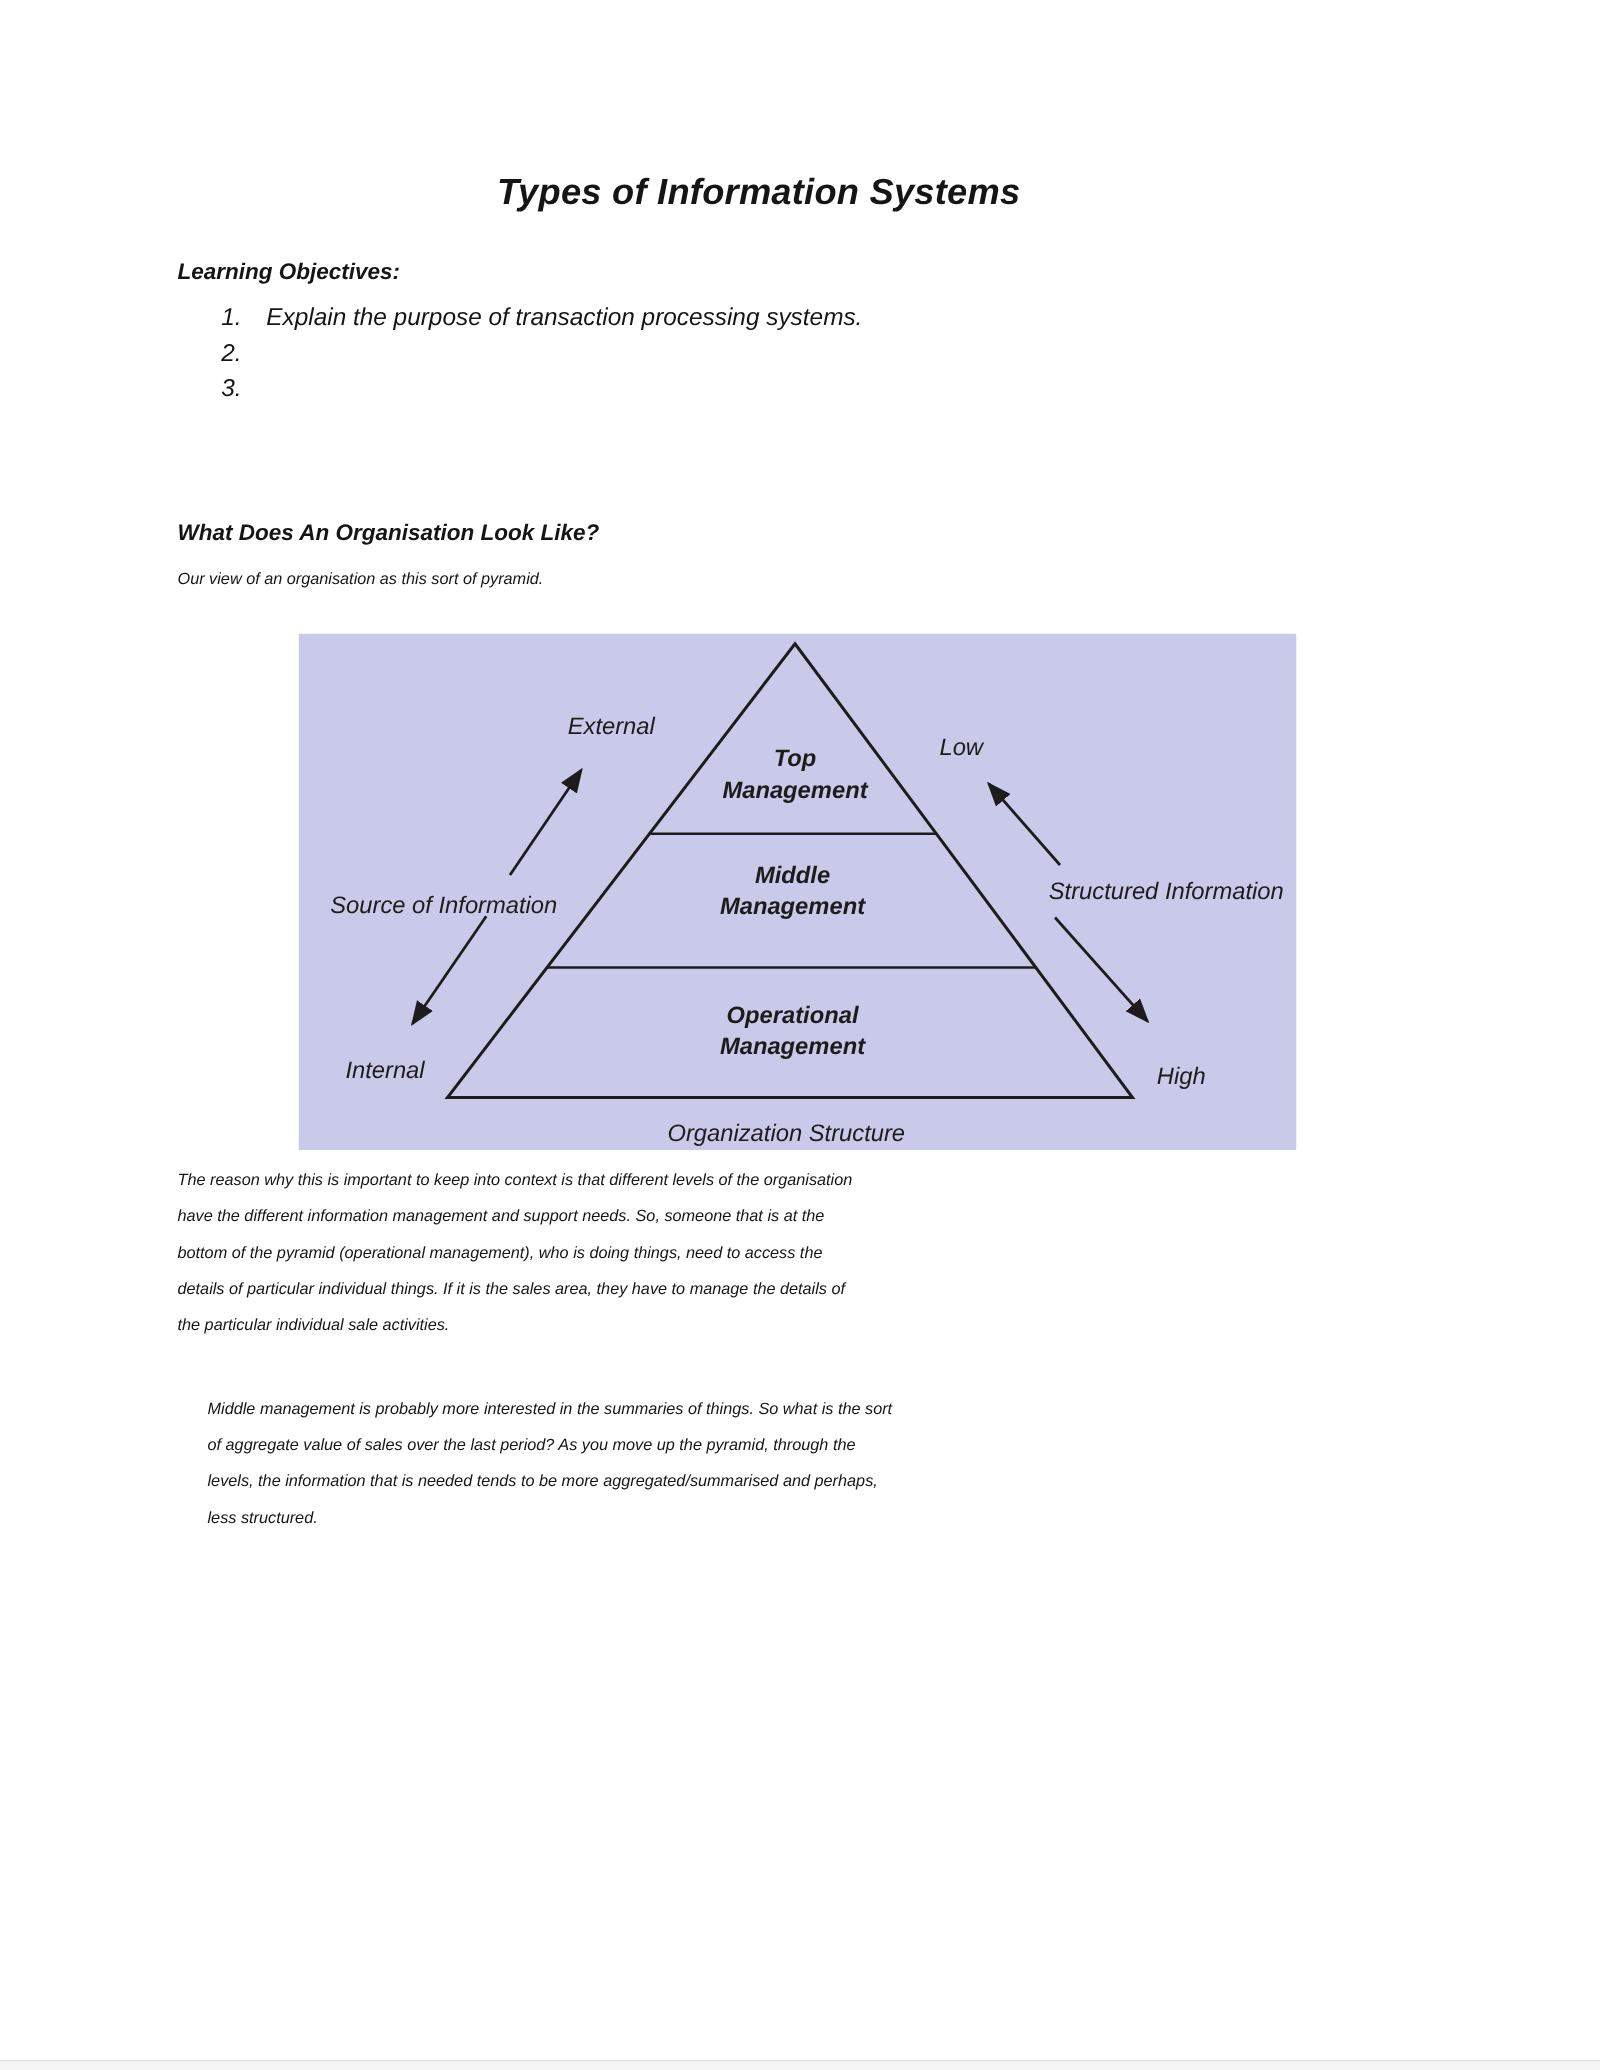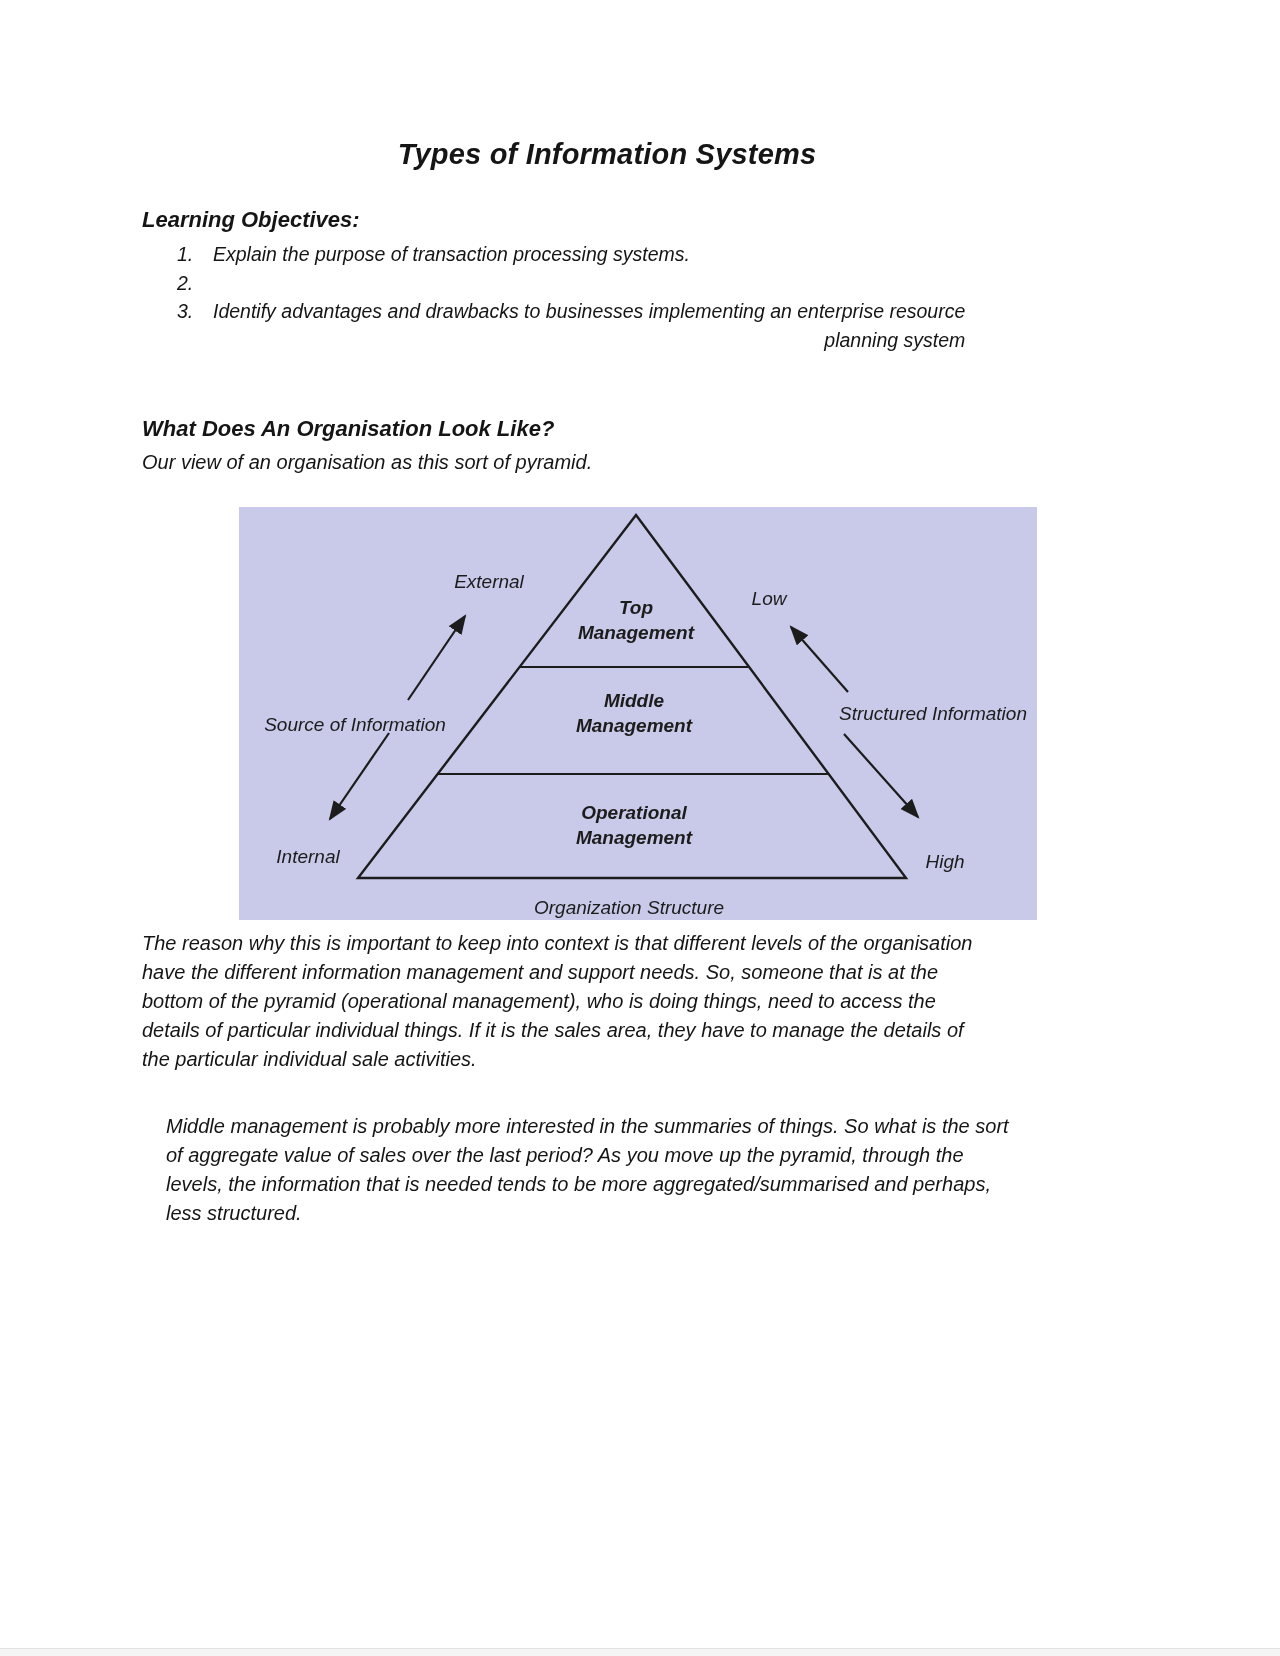--- a/index.html
+++ b/index.html
@@ -5,22 +5,22 @@
   html,body{margin:0;padding:0;background:#ffffff;}
   .page{
     position:relative; width:1280px; height:1656px; background:#ffffff;
     font-family:"Liberation Sans", sans-serif; color:#151515; overflow:hidden;font-style:italic;
   }
   .abs{position:absolute;}
   .title{
     left:142px; top:138px; width:930px; text-align:center;
     font-size:29px; font-weight:bold; letter-spacing:0.2px;
   }
-  .h2{ left:142px; font-size:22px; font-weight:bold; }
-  .body-text{ font-size:20px; line-height:29px; white-space:pre-line; }
+  .h2{ left:142px; font-size:18px; font-weight:bold; }
+  .body-text{ font-size:13px; line-height:29px; white-space:pre-line; }
   .objectives{ left:177px; top:240px; width:900px; }
   .obj-item{ display:flex; font-size:19.5px; line-height:28.5px; }
   .obj-num{ width:23px; text-align:left; flex:0 0 23px; }
   .obj-text{ margin-left:13px; white-space:pre-line;text-align:right; }
   .intro{ left:142px; top:448px; width:930px; }
   .para{ left:142px; width:990px; }
 
   .diagram{
     left:239px; top:507px; width:798px; height:413px;
     background:#c9c9e9;
@@ -48,22 +48,20 @@
   <div class="abs objectives">
     <div class="obj-item">
       <span class="obj-num">1.</span>
       <span class="obj-text">Explain the purpose of transaction processing systems.</span>
     </div>
     <div class="obj-item">
       <span class="obj-num">2.</span>
     </div>
     <div class="obj-item">
       <span class="obj-num">3.</span>
-      <span class="obj-text">Identify advantages and drawbacks to businesses implementing an enterprise resource
-planning system</span>
     </div>
   </div>
 
   <div class="abs h2" style="top:416px;">What Does An Organisation Look Like?</div>
 
   <div class="abs body-text intro">Our view of an organisation as this sort of pyramid.</div>
 
   <div class="abs body-text para" style="top:929px;">The reason why this is important to keep into context is that different levels of the organisation
 have the different information management and support needs. So, someone that is at the
 bottom of the pyramid (operational management), who is doing things, need to access the

